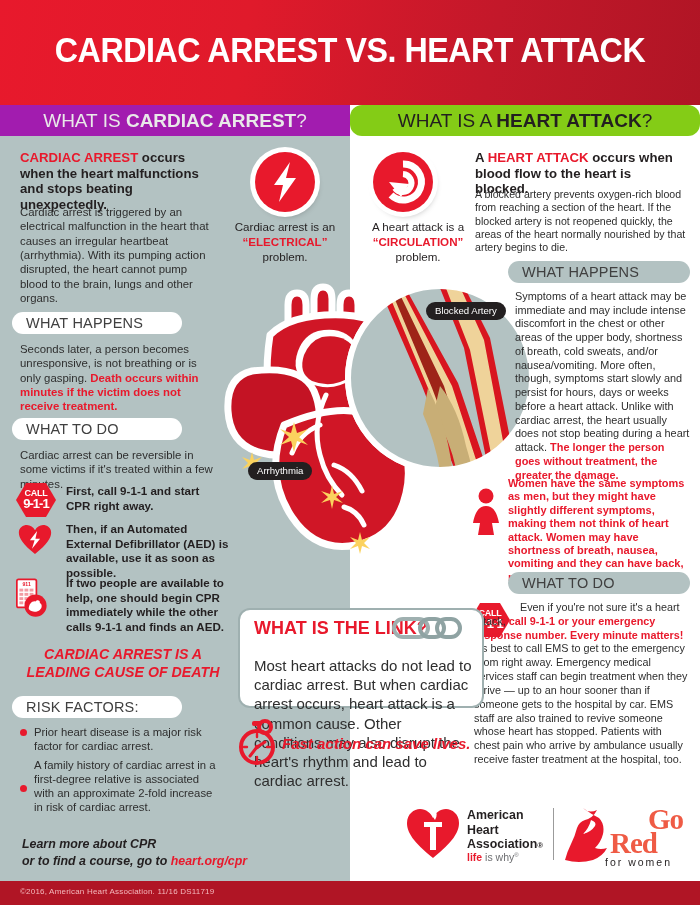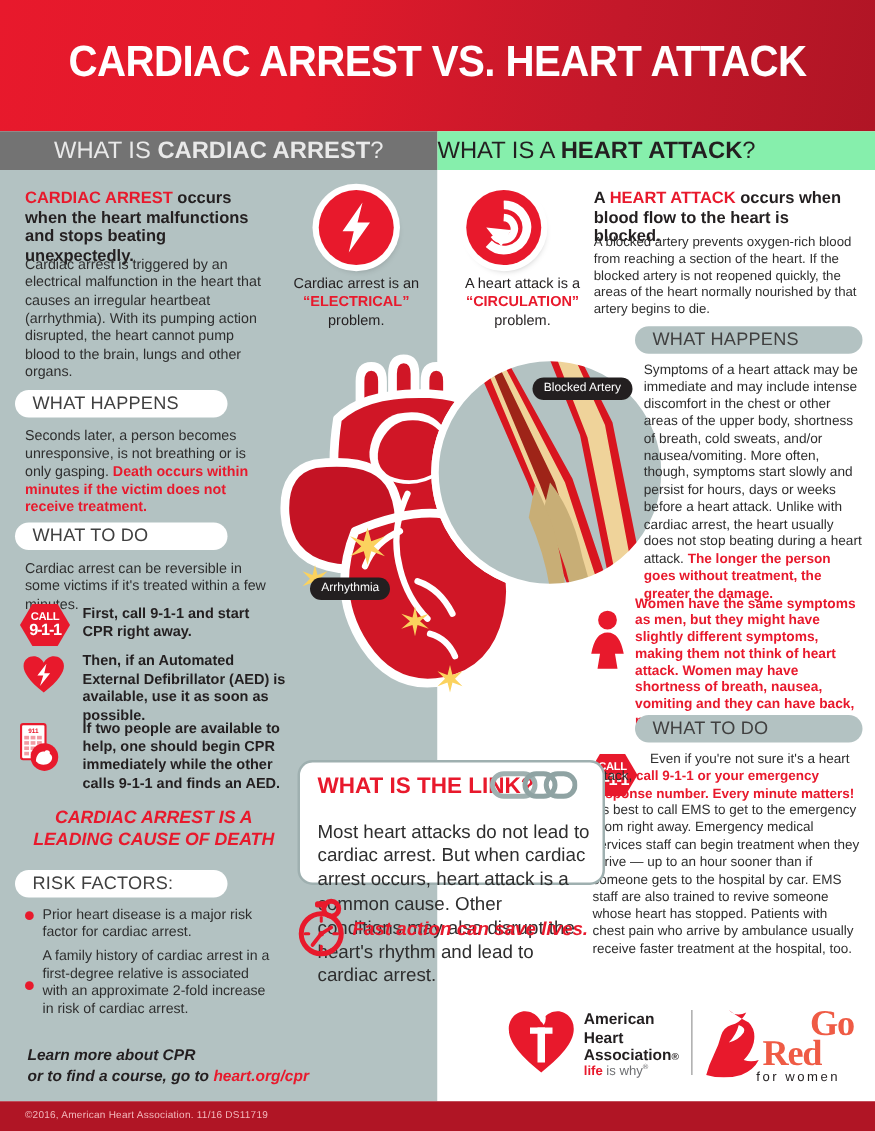--- a/index.html
+++ b/index.html
@@ -8,22 +8,22 @@
 
   
   .title-band{position:absolute;left:0;top:0;width:700px;height:105px;
     background:linear-gradient(100deg,#e8192c 0%,#e01a2b 35%,#c3182a 70%,#b01525 100%);}
   .title-text{position:absolute;left:0;top:30px;width:700px;text-align:center;
     color:#fff;font-weight:bold;font-size:35px;letter-spacing:-0.5px;
     font-family:"Liberation Sans",sans-serif;transform:scaleX(0.92);transform-origin:center;}
 
   
   .hdr{position:absolute;top:105px;height:31px;display:flex;align-items:center;}
-  .hdr-left{left:0;width:350px;background:#737373;justify-content:center;}
-  .hdr-right{left:350px;width:350px;background:#86efac;}
+  .hdr-left{left:0;width:350px;background:#a21caf;justify-content:center;}
+  .hdr-right{left:350px;width:350px;background:#84cc16;justify-content:center;border-radius:12px;}
   .hdr-left span{color:#e9e9e9;font-size:19px;}
   .hdr-right span{color:#231f20;font-size:19px;}
   .hdr b{font-weight:bold;}
 
   
   .bg-left{position:absolute;left:0;top:136px;width:350px;height:745px;background:#b3c2c2;}
   .bg-right{position:absolute;left:350px;top:136px;width:350px;height:745px;background:#ffffff;}
 
   
   .footer{position:absolute;left:0;top:881px;width:700px;height:24px;background:#b01525;}

